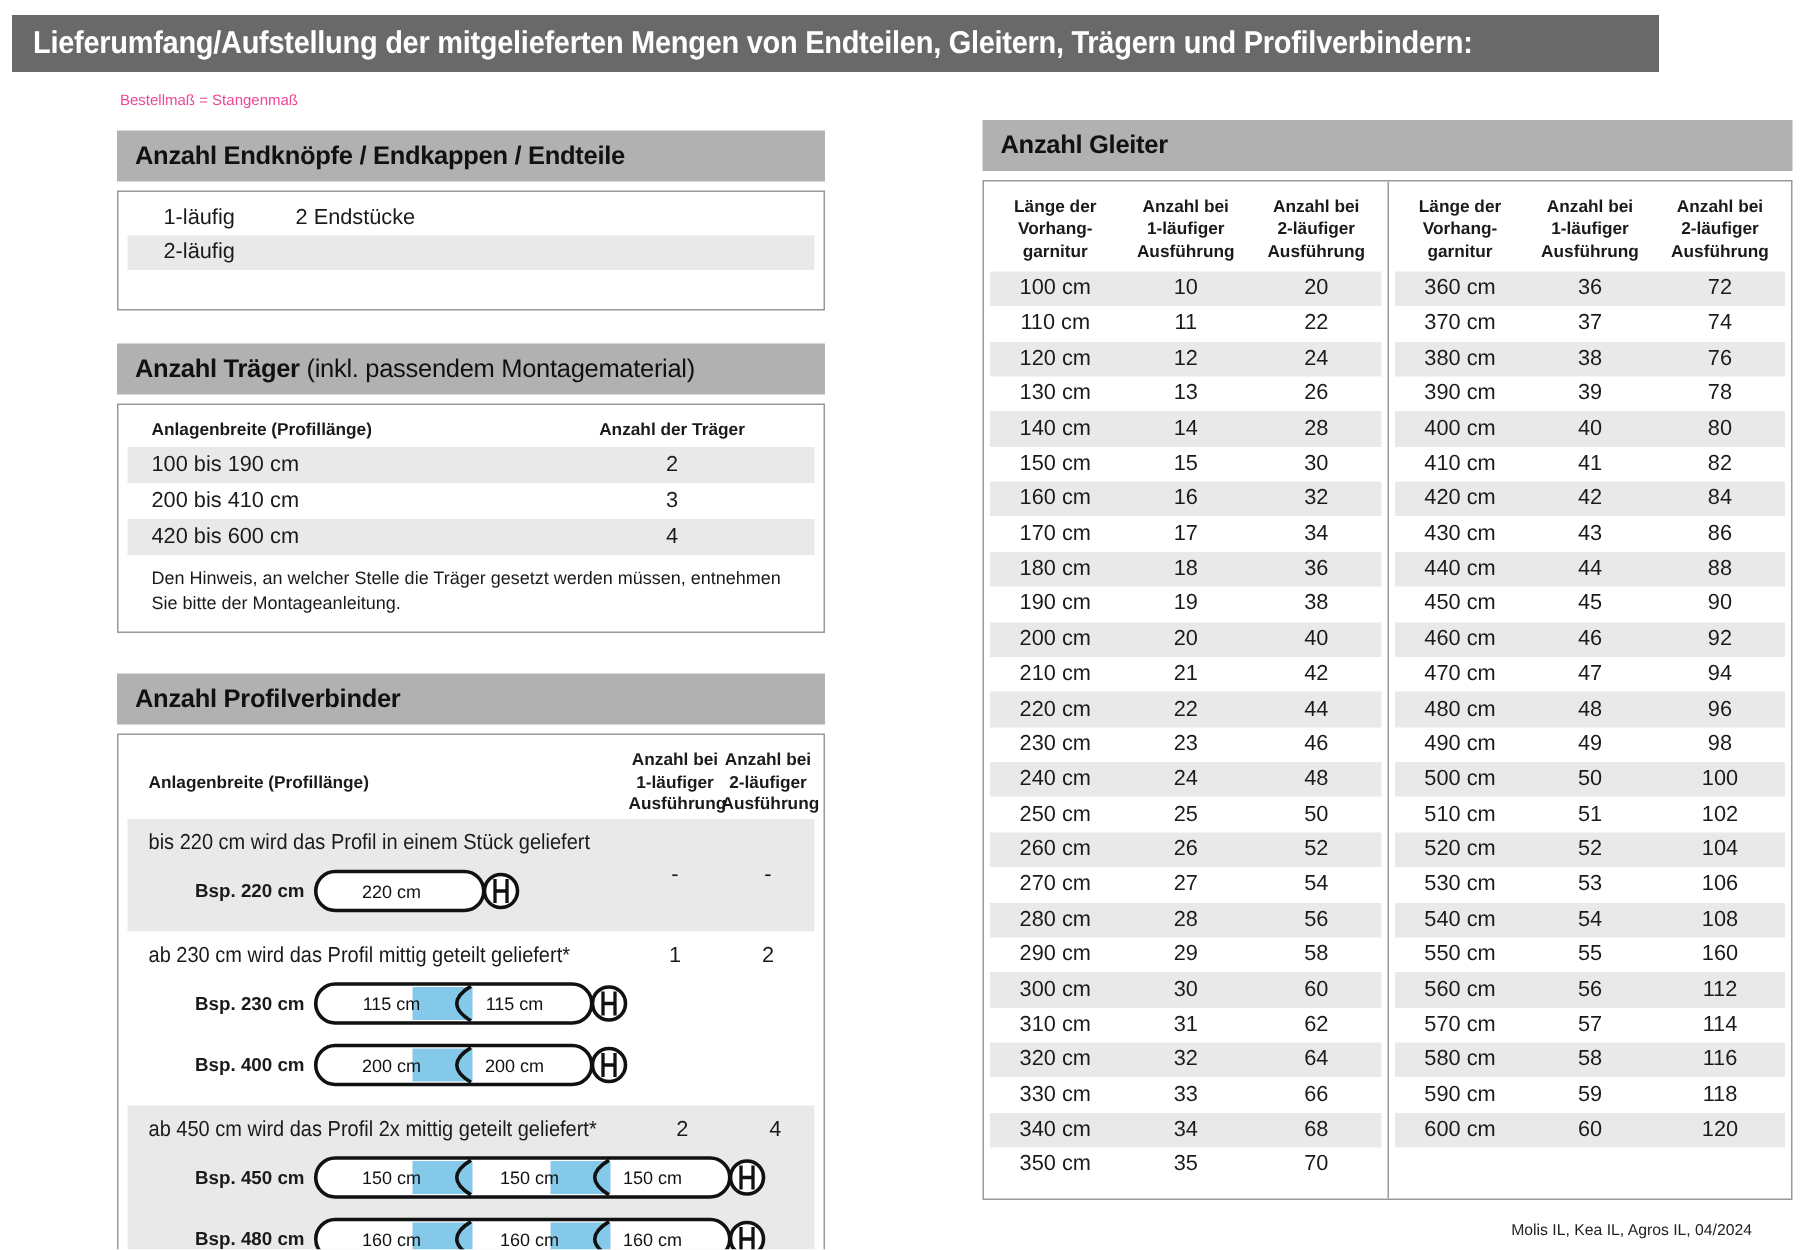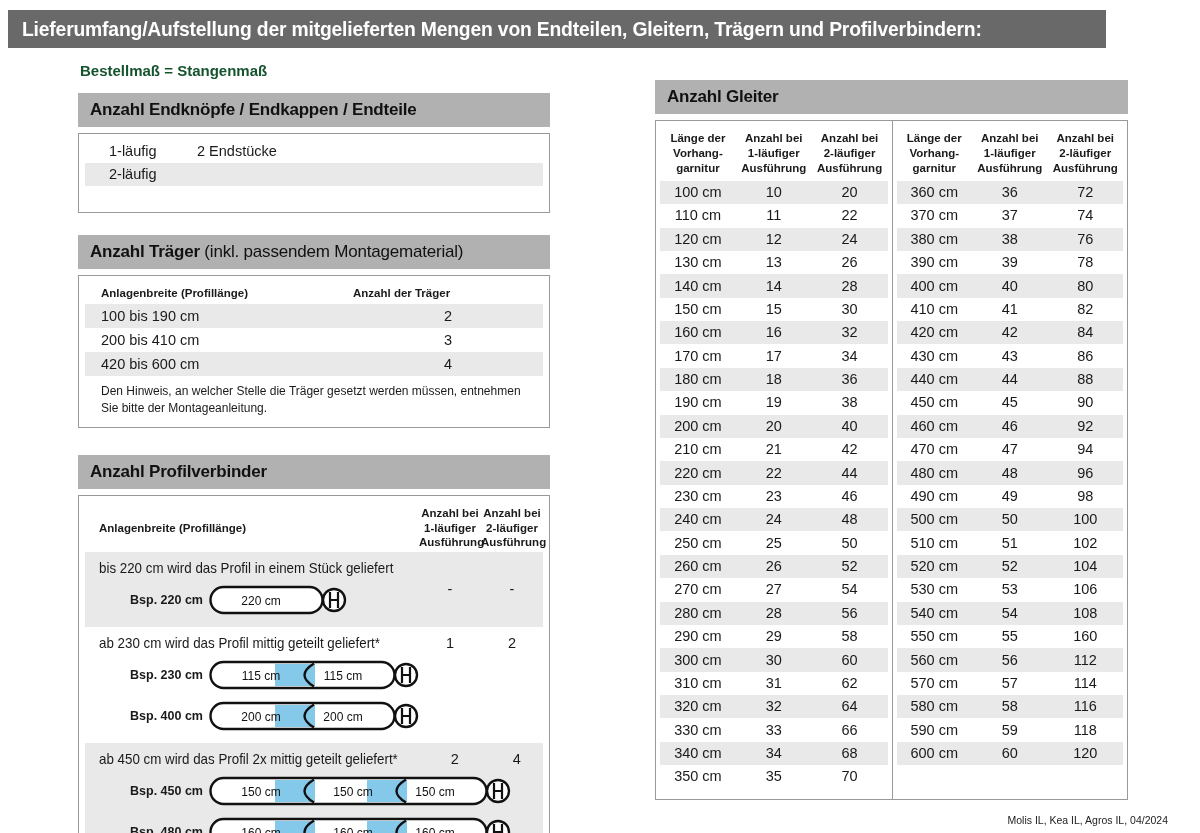--- a/index.html
+++ b/index.html
@@ -8,40 +8,40 @@
 
   
   .cond{display:inline-block;transform:scaleX(.92);transform-origin:0 50%;white-space:nowrap;}
 
   
   .topbar{position:absolute;left:8px;top:10px;width:1098px;height:38px;background:#696969;
           display:flex;align-items:center;padding-left:14px;box-sizing:border-box;}
   .topbar .t{color:#fff;font-weight:bold;font-size:21px;letter-spacing:-.2px;}
 
   .left-col{position:absolute;left:78px;top:58px;width:472px;}
-  .right-col{position:absolute;left:655px;top:80px;width:473px;}
-
-  .subtitle{color:#14532d;font-weight:bold;font-size:15px;margin:4px 0 14px 2px;}
+  .right-col{position:absolute;left:655px;top:80px;width:540px;}
+
+  .subtitle{color:#ec4899;font-weight:normal;font-size:10px;margin:4px 0 14px 2px;}
 
   .secbar{background:#b1b1b1;padding:7px 12px;font-size:17px;font-weight:bold;color:#111;
           letter-spacing:-.2px;margin-bottom:6px;}
   .secbar .norm{font-weight:normal;}
 
   .box{border:1px solid #999;background:#fff;padding:6px;box-sizing:border-box;}
 
   
   .et-row{display:grid;grid-template-columns:88px 1fr;font-size:14.5px;
           padding:3px 0 3px 24px;line-height:17px;}
   .et-row.alt{background:#e9e9e9;}
   #endteile-box{padding-bottom:26px;}
 
   
   .tr-head{display:grid;grid-template-columns:1fr 190px;font-size:11.5px;font-weight:bold;
            padding:5px 0 5px 16px;}
-  .tr-head .c2{}
+  .tr-head .c2{text-align:center;}
   .tr-row{display:grid;grid-template-columns:1fr 190px;font-size:14.5px;
           padding:3.5px 0 3.5px 16px;line-height:17px;}
   .tr-row .c2{text-align:center;}
   .tr-row.alt{background:#e9e9e9;}
   .tr-note{font-size:12px;line-height:1.4;padding:7px 4px 4px 16px;}
 
   
   .pv-head{display:grid;grid-template-columns:1fr 62px 62px;margin:4px 0 2px;}
   .pv-head .c1{align-self:center;padding-left:14px;font-size:11.5px;font-weight:bold;}
   .pv-head .cc{font-size:11.5px;font-weight:bold;text-align:center;white-space:pre-line;line-height:1.3;}

